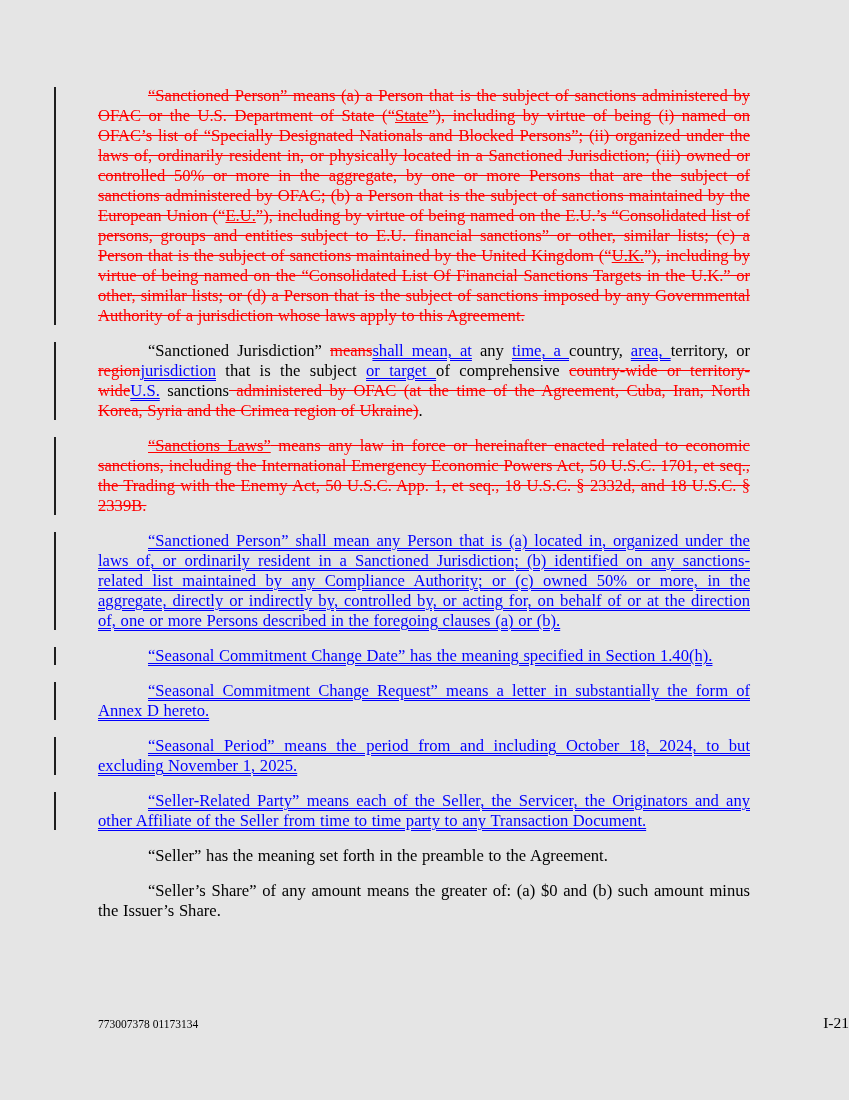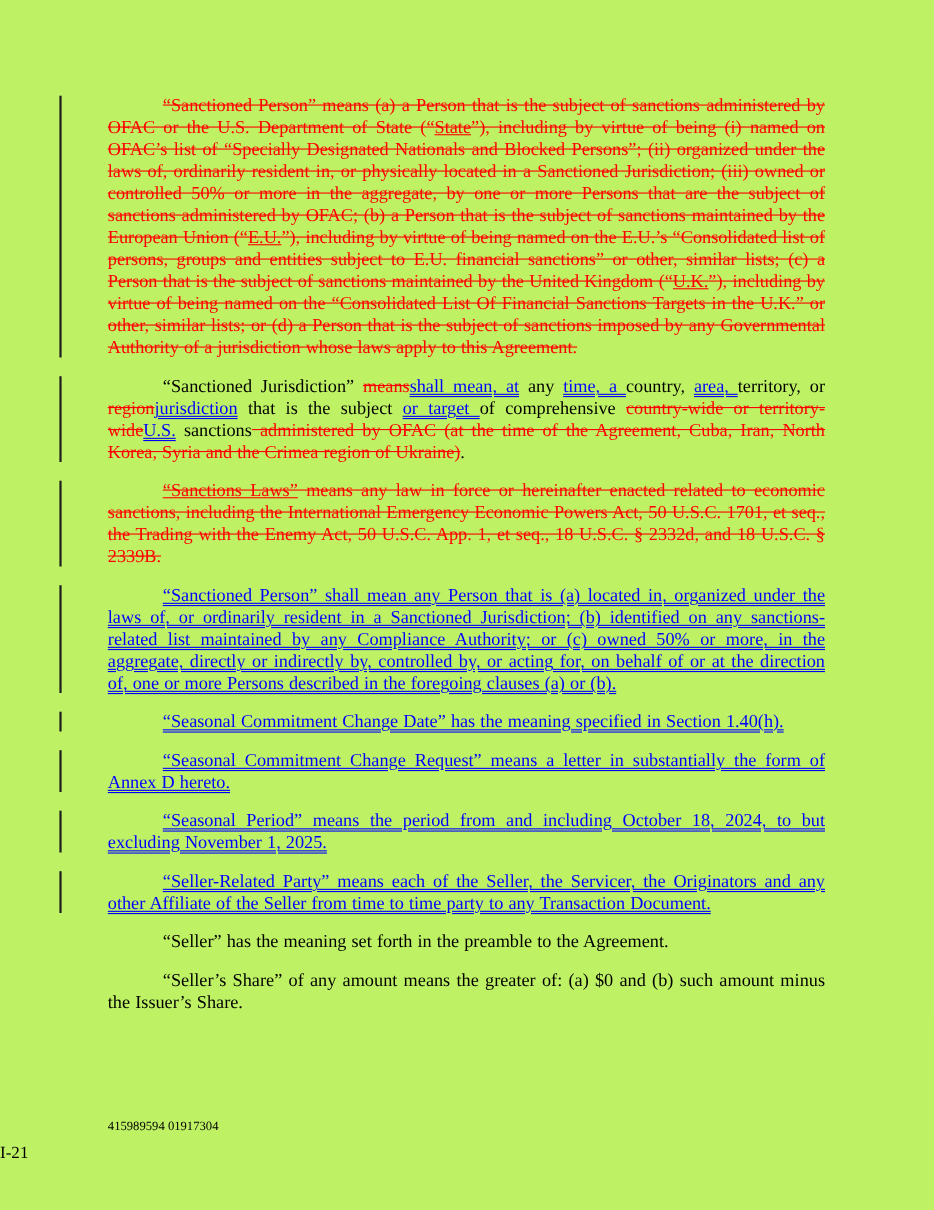--- a/index.html
+++ b/index.html
@@ -1,19 +1,19 @@
 <!DOCTYPE html>
 <html><head>
 <meta charset="utf-8">
 <style>
   html,body{margin:0;padding:0;background:#ffffff;}
   .page{
     position:relative;
     width:849px;height:1100px;
-    background:#bef264;
+    background:#e5e5e5;
     font-family:"Liberation Serif", serif;
     color:#000000;
     overflow:hidden;
   }
   .content{
     position:absolute;
     left:98px;top:86px;width:652px;
   }
   .para{
     position:relative;
@@ -33,22 +33,22 @@
   .du{ color:#ff0000; text-decoration:underline line-through; }
   .i{  color:#0000ff; text-decoration-line:underline; text-decoration-style:double; text-decoration-thickness:1px; text-underline-offset:2px; }
   .footer-docnum{
     position:absolute;
     left:98px;top:1018px;
     font-size:11.5px;
     color:#000000;
   }
   .footer-pagenum{
     position:absolute;
-    left:0;right:0;top:1040px;
-    text-align:left;
+    left:0;right:0;top:1014px;
+    text-align:right;
     font-size:15.5px;
     color:#000000;
   }
 </style>
 </head>
 <body>
 
 <div class="page">
   <div class="content">
 
@@ -88,15 +88,15 @@
       <span>“Seller” has the meaning set forth in the preamble to the Agreement.</span>
     </p>
 
     <p class="para">
       <span>“Seller’s Share” of any amount means the greater of: (a) $0 and (b) such amount minus the Issuer’s Share.</span>
     </p>
 
 
   </div>
 
-  <div class="footer-docnum">415989594 01917304</div>
+  <div class="footer-docnum">773007378 01173134</div>
   <div class="footer-pagenum">I-21</div>
 </div>
 
 </body></html>

